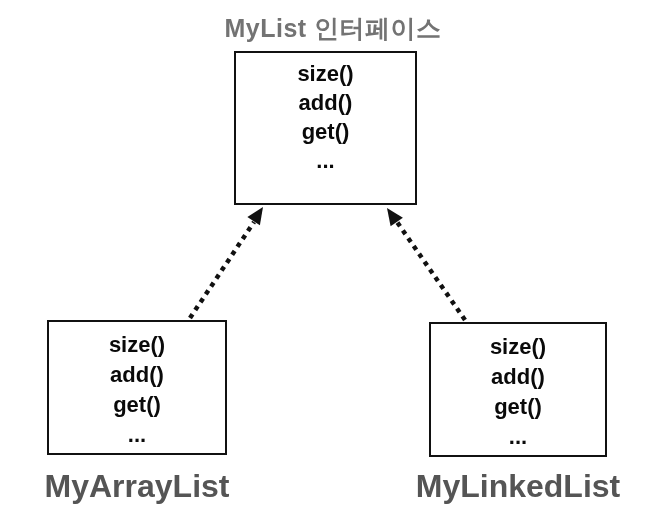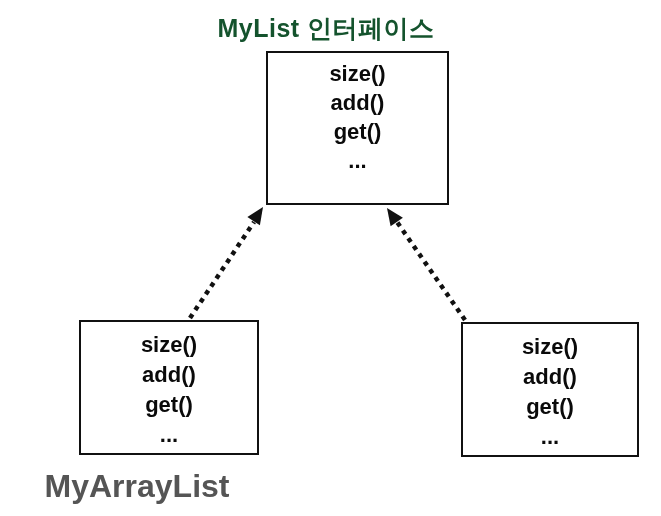--- a/index.html
+++ b/index.html
@@ -10,38 +10,37 @@
   }
   #canvas {
     position: relative;
     width: 661px;
     height: 516px;
     background: #ffffff;
     overflow: hidden;
   }
   .diagram-title {
     position: absolute;
-    left: 126px;
+    left: 133px;
     top: 12px;
     width: 400px;
     text-align: center;
     font-size: 25px;
     font-weight: bold;
-    color: #14532d;
+    color: #737373;
     letter-spacing: 0.5px;
   }
   .node-box {
     position: absolute;
     box-sizing: border-box;
     border: 2px solid #111111;
     background: #ffffff;
     text-align: center;
     font-weight: bold;
     color: #0a0a0a;
-    margin-left: 32px;
   }
   #interface-box {
     left: 234px;
     top: 51px;
     width: 183px;
     height: 154px;
     padding-top: 6px;
     font-size: 22px;
     line-height: 29px;
   }
@@ -106,20 +105,21 @@
 
   <div id="impl-box-right" class="node-box">
     <div>size()</div>
     <div>add()</div>
     <div>get()</div>
     <div>...</div>
   </div>
 
   <div id="impl-label-left" class="impl-label">MyArrayList</div>
 
+  <div id="impl-label-right" class="impl-label">MyLinkedList</div>
 
   <svg id="arrow-layer" viewBox="0 0 661 516" xmlns="http://www.w3.org/2000/svg">
 
     <g>
       <line x1="190" y1="318" x2="254" y2="222" stroke-width="4.5" stroke-dasharray="4.5 5" stroke-linecap="butt" stroke="#111111"></line>
       <polygon points="263,207 259.9,225.3 247.4,217.1" fill="#111111"></polygon>
     </g>
 
     <g>
       <line x1="465" y1="320" x2="397" y2="222" stroke-width="4.5" stroke-dasharray="4.5 5" stroke-linecap="butt" stroke="#111111"></line>

